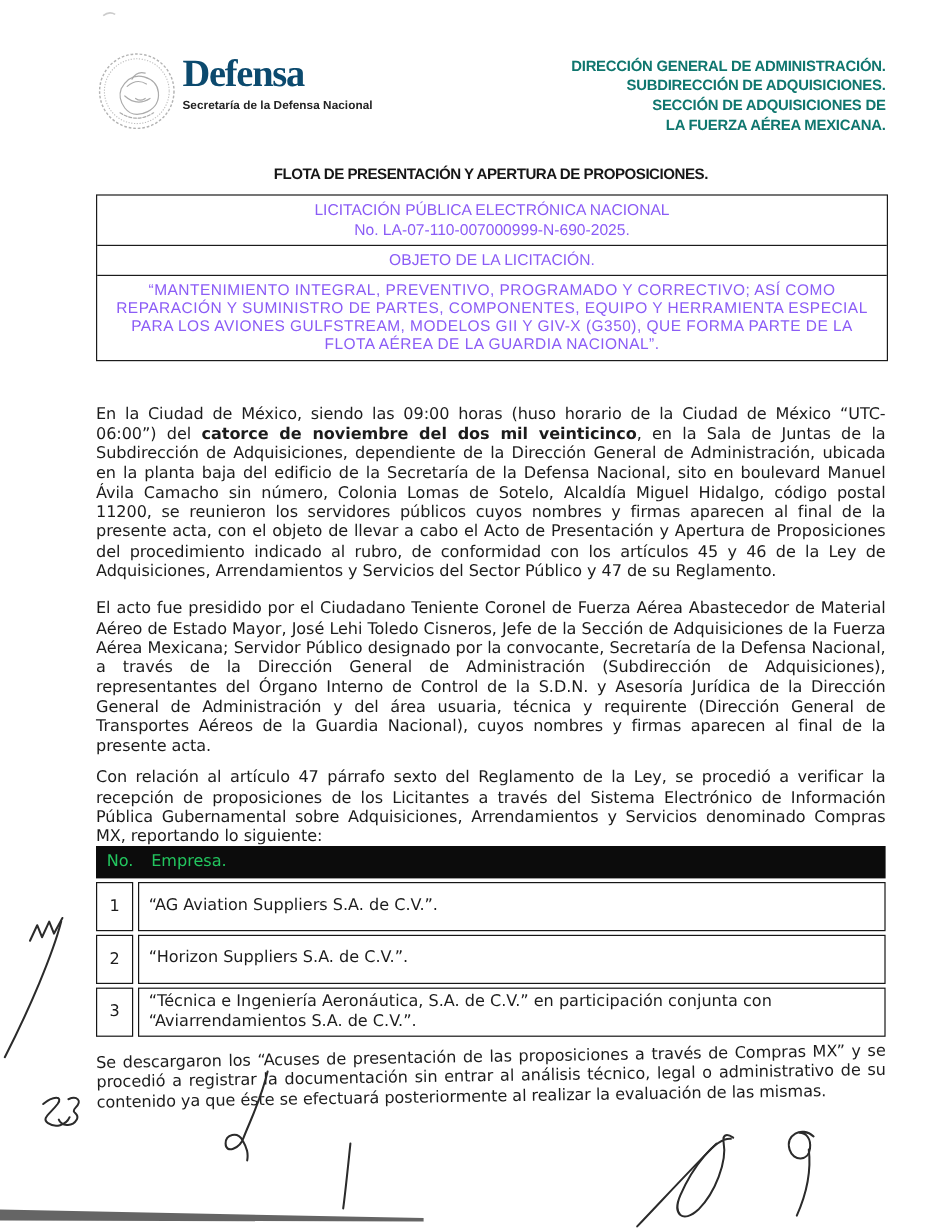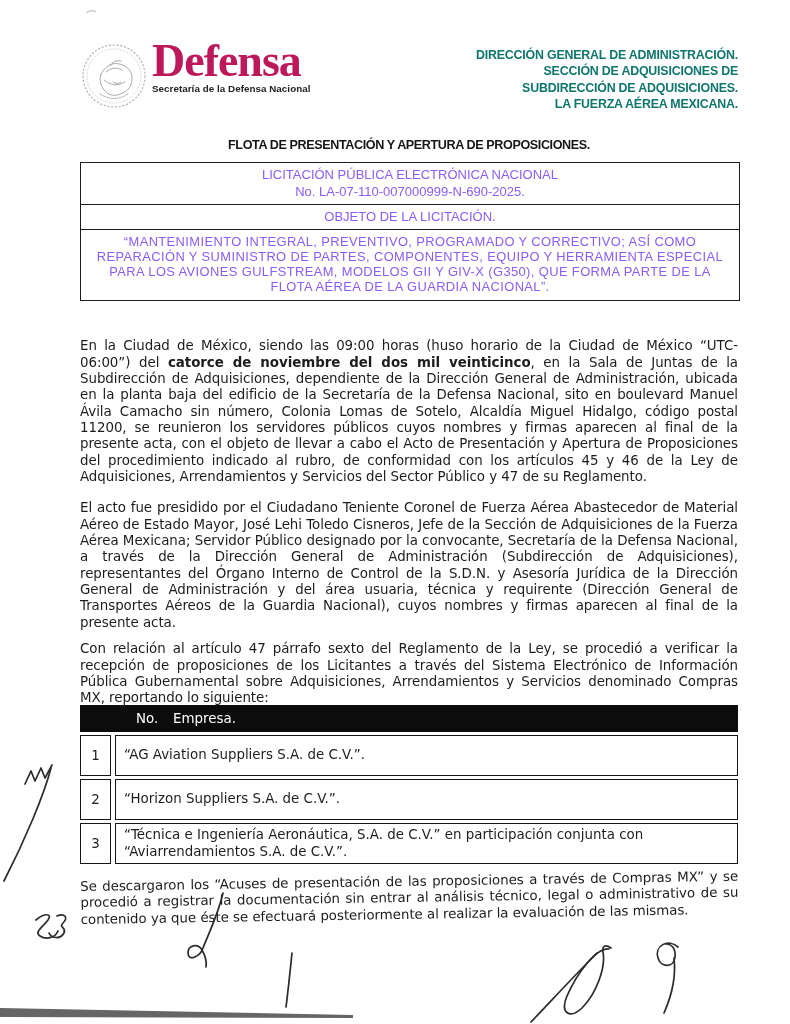--- a/index.html
+++ b/index.html
@@ -9,21 +9,21 @@
   }
   .abs { position:absolute; left:80px; width:658px; }
 
   
   .header-row { top:40px; display:flex; justify-content:space-between; }
   .logo-wrap { display:flex; align-items:flex-start; }
   .seal-svg { width:68px; height:68px; margin-top:2px; }
   .brand-block { margin-left:4px; }
   .brand-name {
     font-family:"Liberation Serif", serif; font-weight:bold;
-    font-size:46px; line-height:42px; letter-spacing:-1px; color:#be185d;
+    font-size:32px; line-height:42px; letter-spacing:-1px; color:#0c4a6e;
   }
   .brand-tagline {
     font-family:"Liberation Sans", sans-serif; font-weight:bold;
     font-size:9.8px; letter-spacing:0.05px; margin-top:1px; color:#222;
   }
   .dept-block {
     margin-top:7px; text-align:right;
     font-family:"Liberation Sans", sans-serif; font-weight:bold;
     font-size:12.4px; line-height:16.4px; letter-spacing:-0.2px; color:#0f766e;
   }
@@ -55,22 +55,22 @@
   }
   .p1 { top:325px; }
   .p2 { top:487px; }
   .p3 { top:628px; }
   .p4 { top:866px; transform:rotate(-0.9deg); transform-origin:0 0; }
   .bold-inline { font-weight:bold; }
 
   
   .bid-table { top:705px; }
   .bid-header {
-    display:flex; align-items:center; background:#0c0c0c; color:#ffffff;
-    height:27px; font-size:13.4px;padding-left:47px;
+    display:flex; align-items:center; background:#0c0c0c; color:#22c55e;
+    height:27px; font-size:13.4px;
   }
   .bh-no { padding-left:9px; width:36px; }
   .bh-emp { padding-left:1px; }
   .bid-row { display:flex; gap:4px; margin-top:3px; }
   .cell-no {
     width:29px; border:1.8px solid #161616; display:flex;
     align-items:center; justify-content:center; font-size:13.4px;
   }
   .cell-emp {
     flex:1; border:1.8px solid #161616; padding:2px 8px;
@@ -107,22 +107,22 @@
           <path d="M33 40 q4 3 8 0"></path>
         </g>
       </svg>
       <div class="brand-block">
         <div class="brand-name">Defensa</div>
         <div class="brand-tagline">Secretaría de la Defensa Nacional</div>
       </div>
     </div>
     <div class="dept-block">
       <div>DIRECCIÓN GENERAL DE ADMINISTRACIÓN.</div>
+      <div>SUBDIRECCIÓN DE ADQUISICIONES.</div>
       <div>SECCIÓN DE ADQUISICIONES DE</div>
-      <div>SUBDIRECCIÓN DE ADQUISICIONES.</div>
       <div>LA FUERZA AÉREA MEXICANA.</div>
     </div>
   </div>
 
   <div class="abs acta-title">FLOTA DE PRESENTACIÓN Y APERTURA DE PROPOSICIONES.</div>
 
   <div class="abs tender-box">
     <div class="t-row">
       <div>LICITACIÓN PÚBLICA ELECTRÓNICA NACIONAL</div>
       <div>No. LA-07-110-007000999-N-690-2025.</div>

